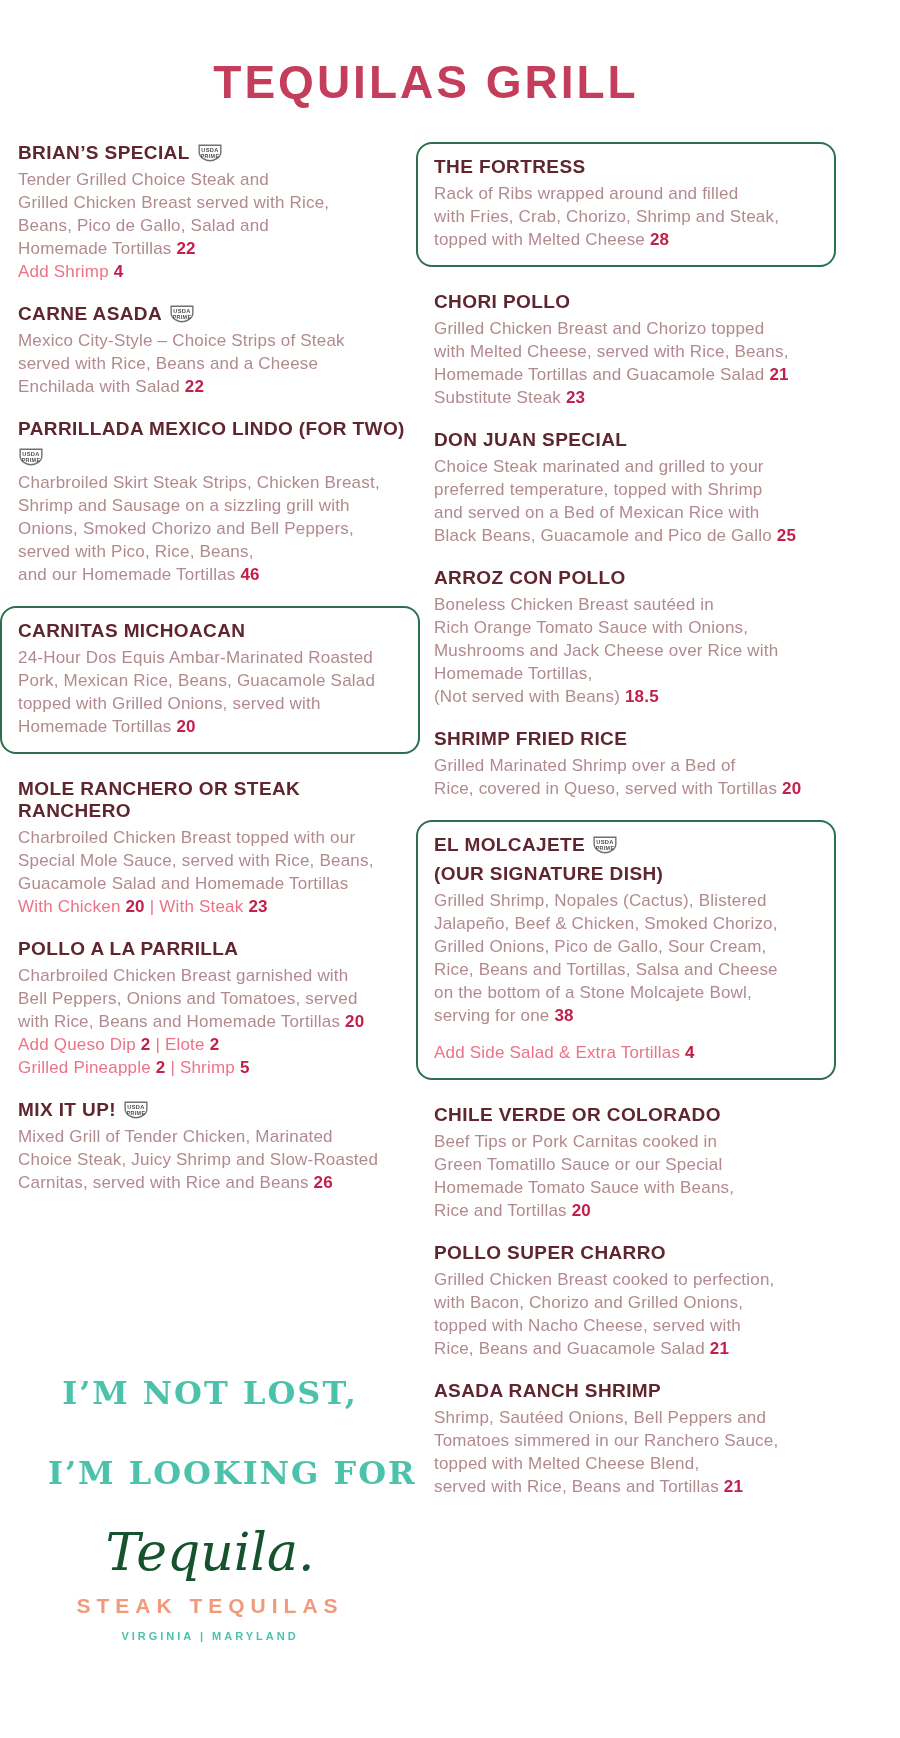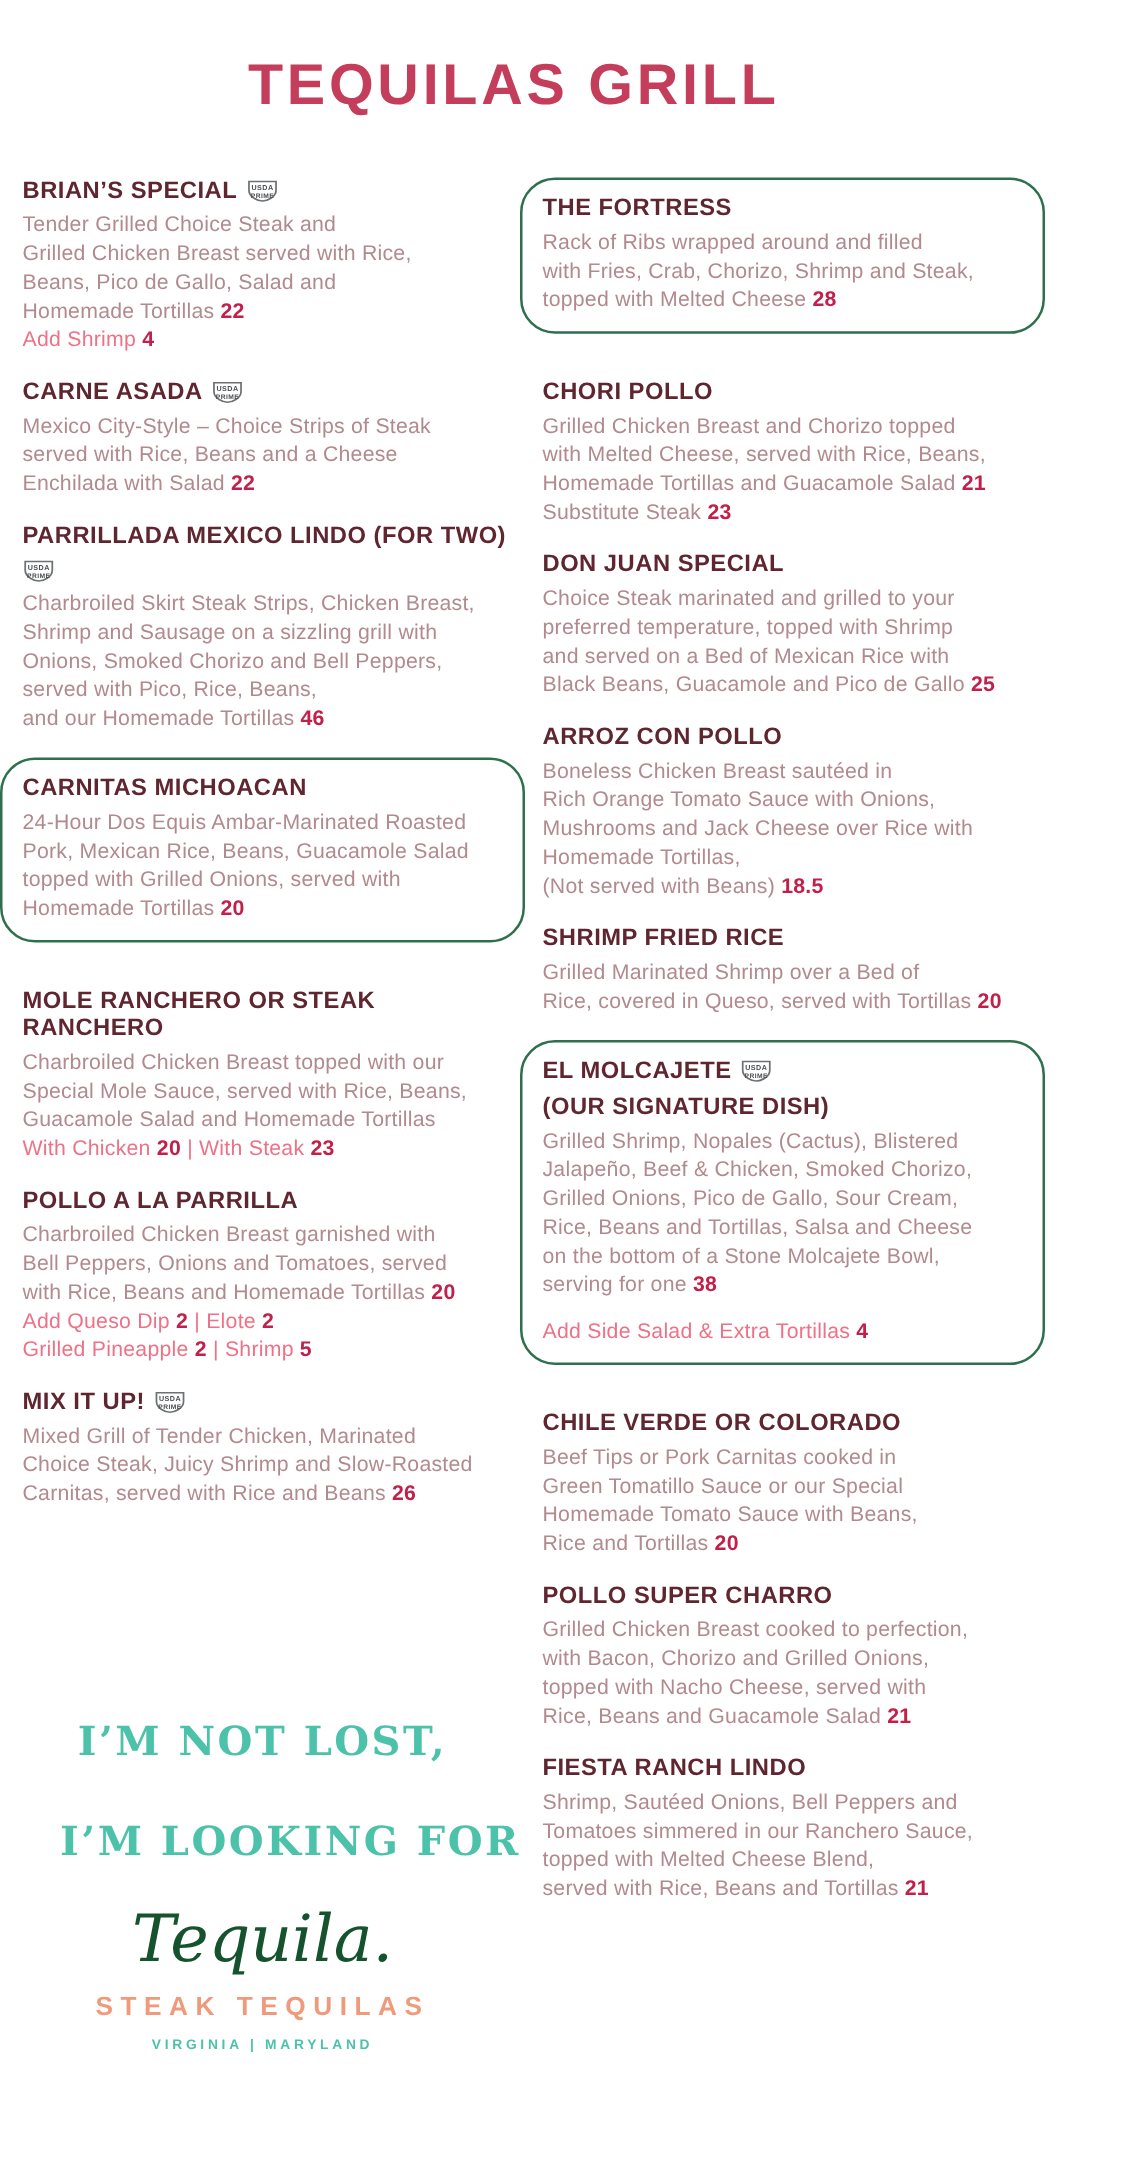--- a/index.html
+++ b/index.html
@@ -1,37 +1,37 @@
 <!DOCTYPE html>
 <html><head>
 <meta charset="utf-8">
 <style>
   html,body{margin:0;padding:0;background:#ffffff;}
   .page{
     position:relative;width:900px;height:1738px;background:#ffffff;
     font-family:"Liberation Sans",sans-serif;overflow:hidden;
   }
   .title{
-    position:absolute;top:40px;left:0;width:822px;margin:0;text-align:center;
+    position:absolute;top:40px;left:0;width:822px;margin:15px;text-align:center;
     font-size:46px;font-weight:800;letter-spacing:3px;color:#c43e5c;
   }
   .columns{position:absolute;top:142px;left:18px;width:812px;display:flex;gap:20px;}
   .col{width:396px;flex:0 0 396px;}
   .menu-item{margin:0 0 20px 0;}
   .item-name{
     margin:0 0 4px 0;font-size:19px;font-weight:700;color:#5f2630;
     letter-spacing:0.4px;display:flex;align-items:center;gap:7px;flex-wrap:wrap;
   }
   .desc{margin:0;font-size:17px;line-height:23px;color:#b18a8e;letter-spacing:0.2px;}
   .addon{margin:0;font-size:17px;line-height:23px;color:#ed7287;letter-spacing:0.2px;}
   .addon.gap{margin-top:14px;}
   .price{color:#c2204a;font-weight:700;}
   .boxed{
-    border:2px solid #2e6f4e;border-radius:28px;
-    padding:12px 14px 14px 16px;margin-left:-18px;margin-right:-6px;margin-bottom:36px;
+    border:2px solid #2e6f4e;border-radius:16px;
+    padding:12px 14px 14px 16px;margin-left:-18px;margin-right:-6px;margin-bottom:24px;
   }
   .badge{display:inline-flex;align-items:center;}
   .badge svg{display:block;}
   .footer{position:absolute;top:1332px;left:48px;width:324px;text-align:center;}
   .tag-line{
     font-family:"DejaVu Serif",serif;font-weight:700;font-size:32px;
     letter-spacing:2px;color:#4cc2ab;margin-bottom:30px;white-space:nowrap;margin-top:42px;
   }
   .script-word{
     font-family:"DejaVu Serif",serif;font-style:italic;font-weight:400;
@@ -181,21 +181,21 @@
           <p class="desc">Beef Tips or Pork Carnitas cooked in<br>Green Tomatillo Sauce or our Special<br>Homemade Tomato Sauce with Beans,<br>Rice and Tortillas <strong class="price">20</strong></p>
         </article>
         <article class="menu-item">
           <h3 class="item-name">
             <span>POLLO SUPER CHARRO</span>
           </h3>
           <p class="desc">Grilled Chicken Breast cooked to perfection,<br>with Bacon, Chorizo and Grilled Onions,<br>topped with Nacho Cheese, served with<br>Rice, Beans and Guacamole Salad <strong class="price">21</strong></p>
         </article>
         <article class="menu-item">
           <h3 class="item-name">
-            <span>FIESTA RANCH LINDO</span>
+            <span>ASADA RANCH SHRIMP</span>
           </h3>
           <p class="desc">Shrimp, Sautéed Onions, Bell Peppers and<br>Tomatoes simmered in our Ranchero Sauce,<br>topped with Melted Cheese Blend,<br>served with Rice, Beans and Tortillas <strong class="price">21</strong></p>
         </article>
       </section>
   </div>
 
   <footer class="footer">
     <div class="tag-line">I’M NOT LOST,</div>
     <div class="tag-line">I’M LOOKING FOR</div>
     <div class="script-word">Tequila.</div>

